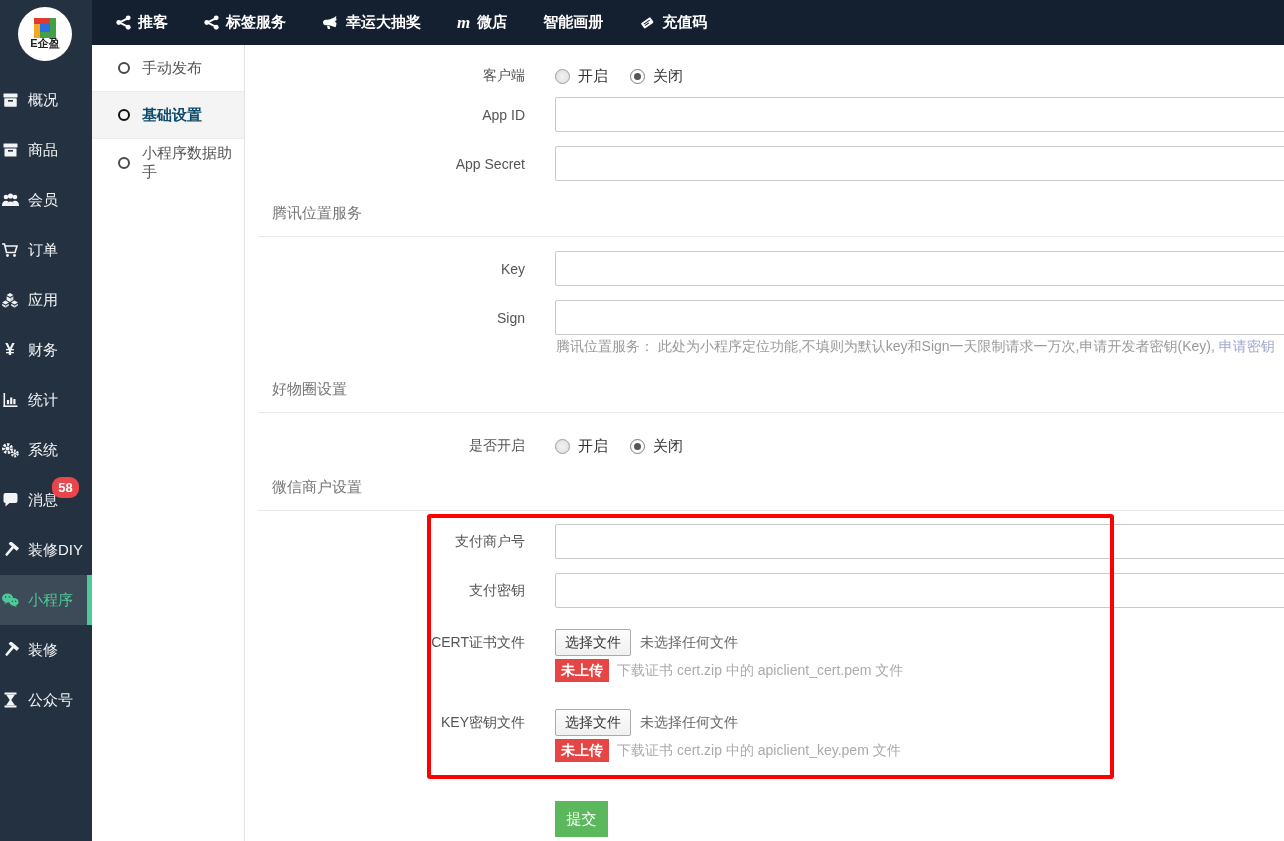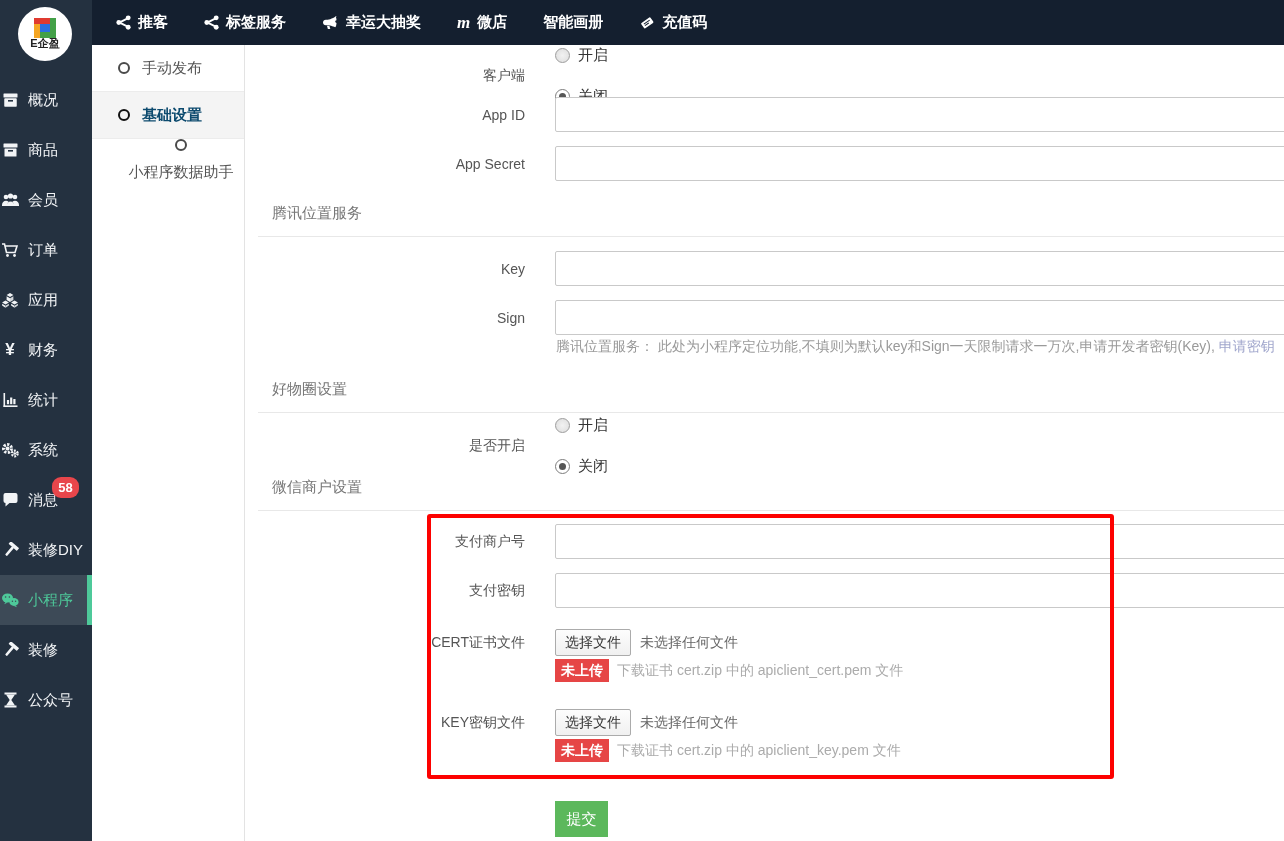--- a/index.html
+++ b/index.html
@@ -33,36 +33,36 @@
   .yen { font-size:17px; font-weight:bold; color:#f2f4f6; }
   .nav-badge { position:absolute; left:52px; top:2px; min-width:27px; height:21px; padding:0 6px;
     background:#e8464b; border-radius:9px; color:#fff; font-size:13px; font-weight:bold;
     display:flex; align-items:center; justify-content:center; }
 
   
   .submenu { position:absolute; left:92px; top:45px; width:153px; height:836px;
     background:#fff; border-right:1px solid #e3e3e3; z-index:4; }
   .submenu-item { height:47px; display:flex; align-items:center; gap:12px; padding-left:26px;
     font-size:15px; color:#555; cursor:pointer; border-bottom:1px solid #ececec; background:#fff; }
-  .submenu-item:nth-child(3) { border-bottom:none;flex-direction:column; }
+  .submenu-item:nth-child(3) { border-bottom:none; }
   .ring { width:12px; height:12px; border-radius:50%; border:2px solid #4a4a4a; flex:none; }
   .submenu-item.active { background:#f4f4f4; color:#0c4a6e; font-weight:bold; }
   .submenu-item.active .ring { border-color:#111; }
 
   
   .content { position:absolute; left:246px; top:45px; width:1038px; height:796px;
     background:#fff; overflow:hidden; }
   .frow { position:absolute; left:0; width:1238px; display:flex; align-items:center; }
   .flabel { width:279px; text-align:right; font-size:14px; color:#555; flex:none; white-space:nowrap; }
   .fctrl { margin-left:30px; flex:1; display:flex; align-items:center; }
   .tinput { width:100%; height:35px; border:1px solid #c9c9c9; border-radius:2px;
     background:#fff; font-size:14px; padding:0 8px; color:#333; outline:none; }
   .section { position:absolute; left:12px; width:1226px; height:33px;
     font-size:15px; color:#777; border-bottom:1px solid #e8e8e8; padding-left:14px; }
-  .radio-group { display:flex; align-items:center; gap:22px; font-size:15px; color:#333;flex-direction:column; }
+  .radio-group { display:flex; align-items:center; gap:22px; font-size:15px; color:#333; }
   .radio-opt { display:flex; align-items:center; gap:8px; cursor:pointer; }
   .radio { width:15px; height:15px; border-radius:50%; border:1px solid #9d9d9d;
     background:radial-gradient(#f2f2f2,#dcdcdc); position:relative; flex:none; }
   .radio.checked { background:#fff; border-color:#7d7d7d; }
   .radio.checked::after { content:""; position:absolute; left:3px; top:3px; width:7px; height:7px;
     border-radius:50%; background:#565656; }
   .hint { position:absolute; font-size:14px; color:#9a9a9a; white-space:nowrap; }
   .hint a { color:#a0a6cc; text-decoration:none; cursor:pointer;margin-top:38px; }
   .file-btn { height:27px; padding:0 9px; border:1px solid #ababab; border-radius:2px;
     background:linear-gradient(#fdfdfd,#f0f0f0); font-size:14px; color:#333; cursor:pointer;

